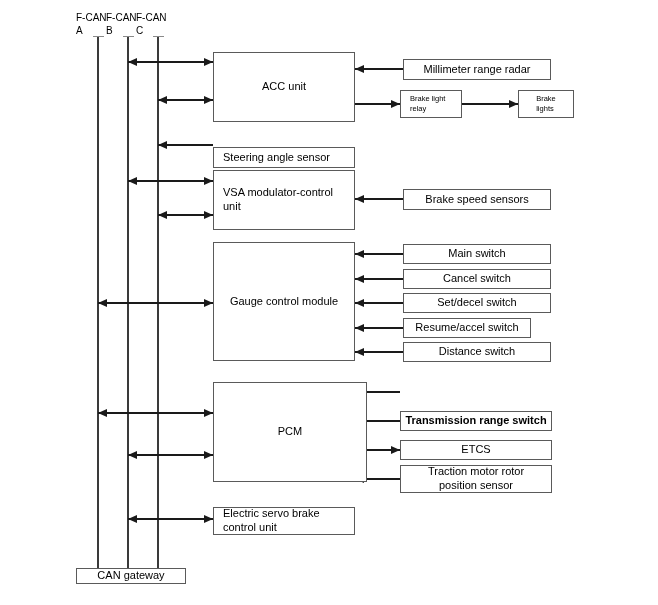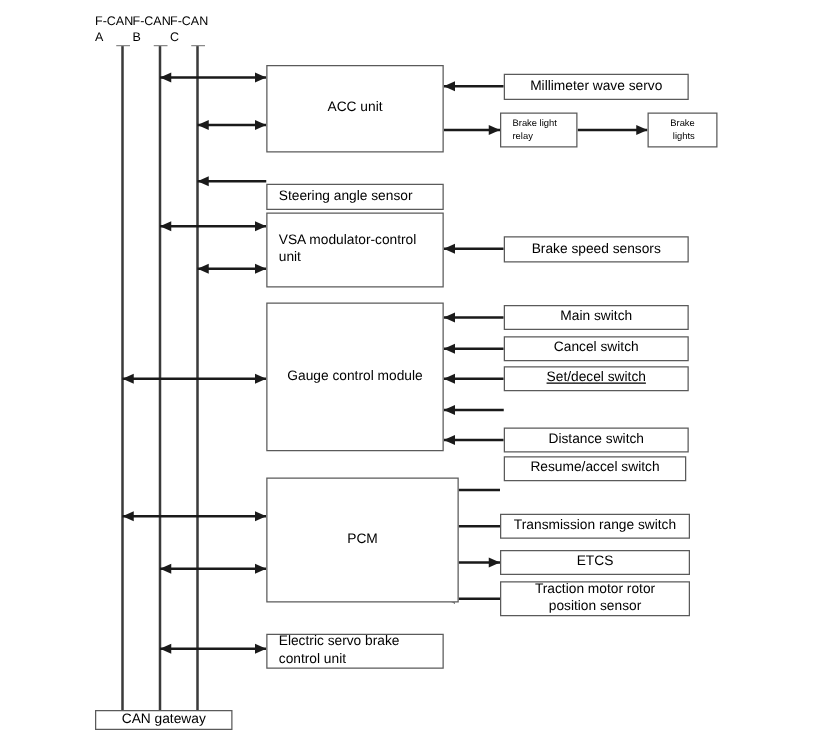--- a/index.html
+++ b/index.html
@@ -24,21 +24,21 @@
     color: #000000;
     font-size: 11px;
     line-height: 1.25;
     display: flex;
     align-items: center;
     z-index: 3;
   }
   .box.center  { justify-content: center; text-align: center; }
   .box.left    { justify-content: flex-start; text-align: left; padding-left: 9px; }
   .box.small   { font-size: 7.5px; line-height: 1.3; }
-  .box.tiny-c  { font-size: 7.5px; line-height: 1.3; justify-content: center; text-align: right; }
+  .box.tiny-c  { font-size: 7.5px; line-height: 1.3; justify-content: center; text-align: left; }
 
   
   .bus {
     position: absolute;
     width: 2px;
     background: #3a3a3a;
     z-index: 2;
   }
   .bus-cap {
     position: absolute;
@@ -150,28 +150,28 @@
     <div class="arrow left" style="left: 355px; top: 474.5px;"></div>
     <div class="box center" style="left: 213px; top: 52px; width: 142px; height: 70px; white-space: pre-line;">ACC unit</div>
     <div class="box left" style="left: 213px; top: 135px; width: 142px; height: 21px; white-space: pre-line; margin-top: 12px;">Steering angle sensor</div>
     <div class="box left" style="left: 213px; top: 170px; width: 142px; height: 60px; white-space: pre-line;">VSA modulator-control
 unit</div>
     <div class="box center" style="left: 213px; top: 242px; width: 142px; height: 119px; white-space: pre-line;">Gauge control module</div>
     <div class="box center" style="left: 213px; top: 382px; width: 154px; height: 100px; white-space: pre-line;">PCM</div>
     <div class="box left" style="left: 213px; top: 507px; width: 142px; height: 28px; white-space: pre-line;">Electric servo brake
 control unit</div>
     <div class="box center" style="left: 76px; top: 568px; width: 110px; height: 16px; white-space: pre-line;">CAN gateway</div>
-    <div class="box center" style="left: 403px; top: 59px; width: 148px; height: 21px; white-space: pre-line;">Millimeter wave servo</div>
+    <div class="box center" style="left: 403px; top: 59px; width: 148px; height: 21px; white-space: pre-line;">Millimeter range radar</div>
     <div class="box small left" style="left: 400px; top: 90px; width: 62px; height: 28px; white-space: pre-line;">Brake light
 relay</div>
     <div class="box tiny-c" style="left: 518px; top: 90px; width: 56px; height: 28px; white-space: pre-line;">Brake
 lights</div>
     <div class="box center" style="left: 403px; top: 189px; width: 148px; height: 21px; white-space: pre-line;">Brake speed sensors</div>
     <div class="box center" style="left: 403px; top: 244px; width: 148px; height: 20px; white-space: pre-line;">Main switch</div>
     <div class="box center" style="left: 403px; top: 269px; width: 148px; height: 20px; white-space: pre-line;">Cancel switch</div>
-    <div class="box center" style="left: 403px; top: 293px; width: 148px; height: 20px; white-space: pre-line; text-decoration: underline;">Set/decel switch</div>
-    <div class="box center" style="left: 403px; top: 318px; width: 146px; height: 20px; white-space: pre-line; margin-top: 47px;">Resume/accel switch</div>
+    <div class="box center" style="left: 403px; top: 293px; width: 148px; height: 20px; white-space: pre-line;">Set/decel switch</div>
+    <div class="box center" style="left: 403px; top: 318px; width: 128px; height: 20px; white-space: pre-line;">Resume/accel switch</div>
     <div class="box center" style="left: 403px; top: 342px; width: 148px; height: 20px; white-space: pre-line;">Distance switch</div>
-    <div class="box center" style="left: 400px; top: 411px; width: 152px; height: 20px; white-space: pre-line;">Transmission range switch</div>
+    <div class="box center" style="left: 400px; top: 411px; width: 152px; height: 20px; white-space: pre-line; font-weight: bold;">Transmission range switch</div>
     <div class="box center" style="left: 400px; top: 440px; width: 152px; height: 20px; white-space: pre-line;">ETCS</div>
     <div class="box center" style="left: 400px; top: 465px; width: 152px; height: 28px; white-space: pre-line;">Traction motor rotor
 position sensor</div>
   </div>
 
 </body></html>

